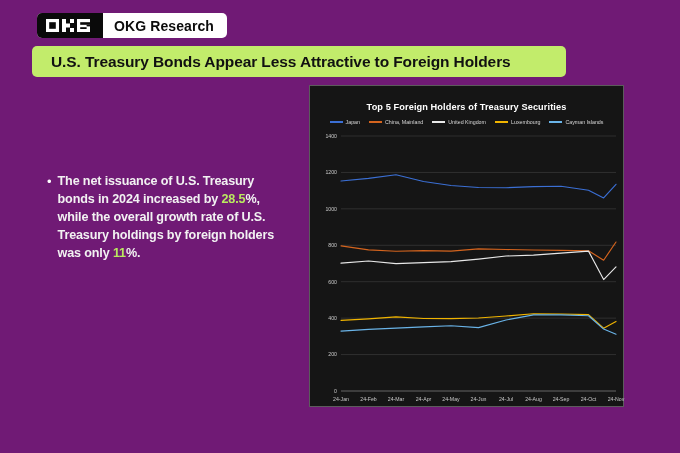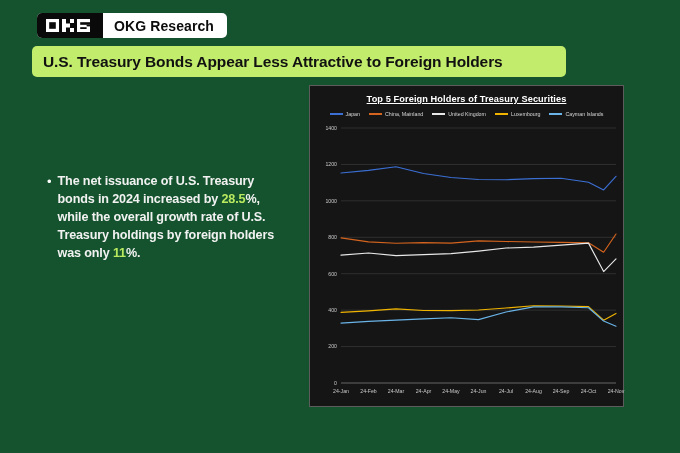--- a/index.html
+++ b/index.html
@@ -5,21 +5,21 @@
   * { box-sizing: border-box; margin: 0; padding: 0; }
   html, body {
     width: 680px; height: 453px;
     background: #0d0d0d;
     font-family: "Liberation Sans", sans-serif;
     overflow: hidden;
   }
   #slide {
     position: relative;
     width: 680px; height: 453px;
-    background: #14532d;
+    background: #701a75;
   }
 
   
   #brand-chip {
     position: absolute;
     left: 37px; top: 13px;
     height: 25px;
     display: flex; align-items: stretch;
     background: #ffffff;
     border-radius: 5px;
@@ -49,21 +49,21 @@
     width: 534px; height: 31px;
     background: #c2ec6b;
     border-radius: 5px;
     display: flex; align-items: center;
   }
   #headline-text {
     color: #111111;
     font-size: 15.5px;
     font-weight: 700;
     letter-spacing: -.1px;
-    padding-left: 11px;
+    padding-left: 19px;
     white-space: nowrap;
   }
 
   
   #bullet-block {
     position: absolute;
     left: 47px; top: 172px;
     width: 240px;
     display: flex;
     gap: 6px;
@@ -89,23 +89,22 @@
     left: 309px; top: 85px;
     width: 315px; height: 322px;
     background: #151515;
     border: 1px solid #5c5c5c;
   }
   #chart-title {
     text-align: center;
     color: #ffffff;
     font-size: 9.2px;
     font-weight: 700;
-    margin-top: 8px;
+    margin-top: 16px;
     letter-spacing: .1px;
-    text-decoration: underline;
   }
   #chart-legend {
     display: flex;
     justify-content: center;
     align-items: center;
     gap: 9px;
     margin-top: 7px;
     padding: 0 6px;
   }
   .legend-item { display: flex; align-items: center; gap: 3px; }

